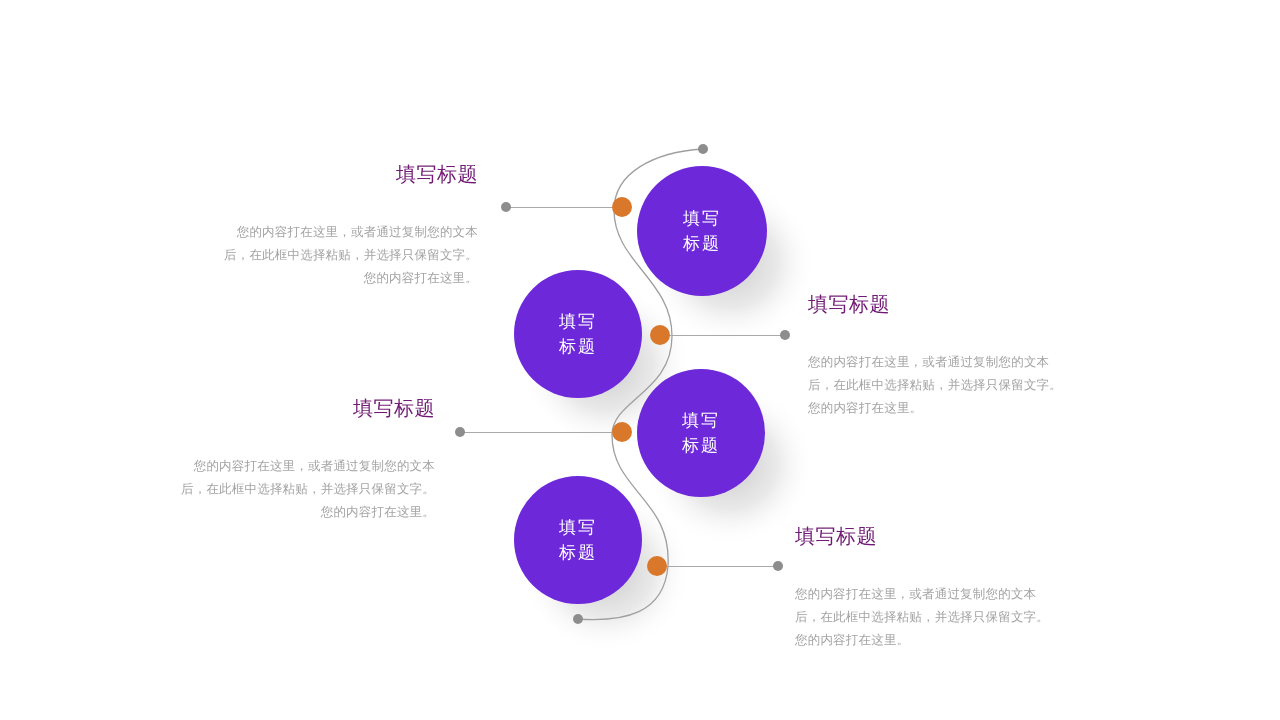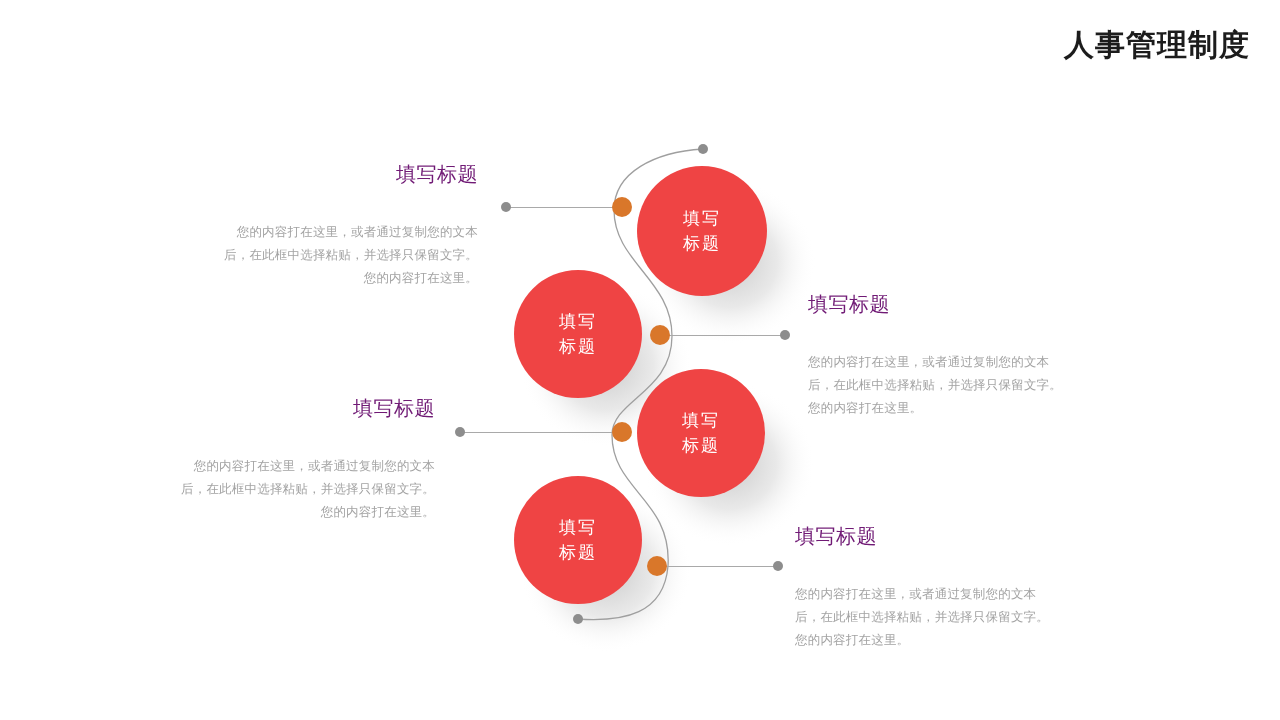--- a/index.html
+++ b/index.html
@@ -54,21 +54,21 @@
     left: 0;
     top: 0;
     width: 1280px;
     height: 720px;
   }
 
   
   .node-circle {
     position: absolute;
     border-radius: 50%;
-    background: #ef4444;
+    background: #6d28d9;
     display: flex;
     flex-direction: column;
     align-items: center;
     justify-content: center;
     color: #ffffff;
     font-family: "DejaVu Sans", "Liberation Sans", sans-serif;
     font-size: 17px;
     line-height: 1.45;
     letter-spacing: 2px;
     text-align: center;
@@ -115,21 +115,20 @@
     letter-spacing: 0.2px;
     margin-top: 32px;
   }
   .align-right { text-align: right; }
   .align-left  { text-align: left;  }
 </style>
 </head>
 <body>
 
 <div id="header">
-  <div class="maintitle">人事管理制度</div>
 </div>
 
 <div id="stage">
 
   <svg id="curve-layer" viewBox="0 0 1280 720">
     <defs>
       <radialGradient id="shadowGrad" cx="50%" cy="50%" r="50%">
         <stop offset="0%" stop-color="#9a9a9a" stop-opacity="0.55"></stop>
         <stop offset="55%" stop-color="#b5b5b5" stop-opacity="0.30"></stop>
         <stop offset="100%" stop-color="#ffffff" stop-opacity="0"></stop>

